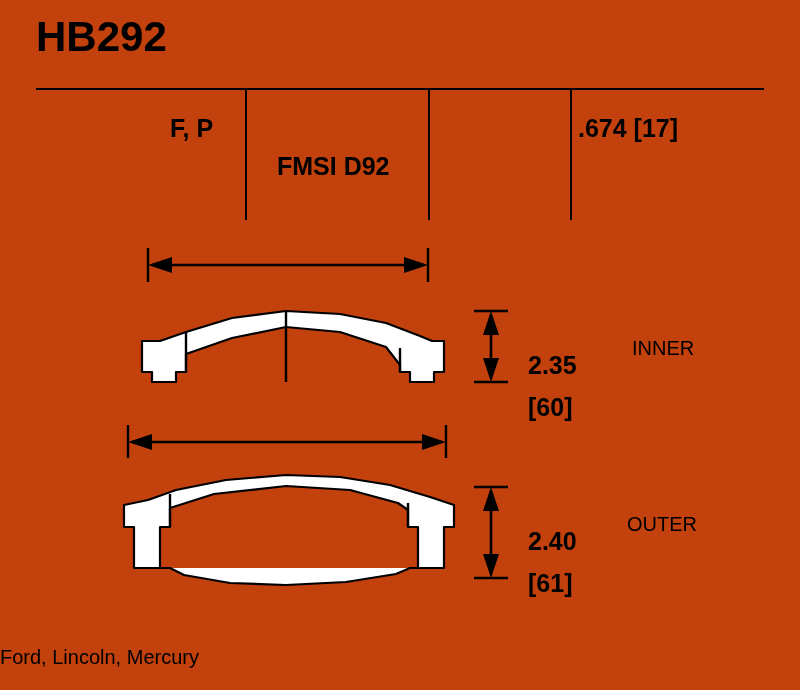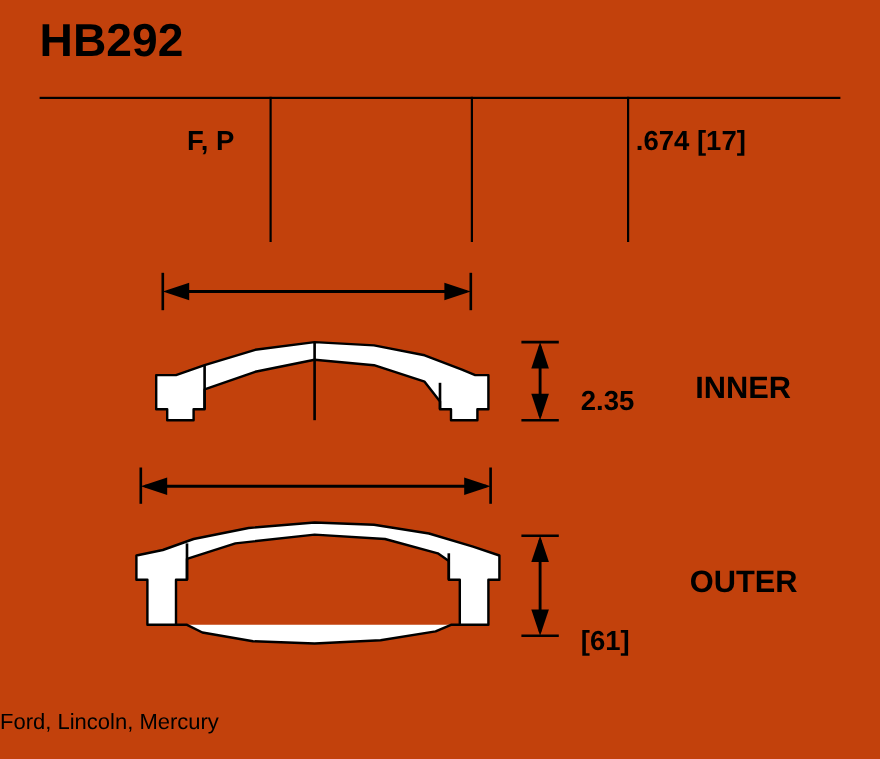--- a/index.html
+++ b/index.html
@@ -60,22 +60,22 @@
     white-space: nowrap;
     line-height: 1.2;
     text-align: center;
   }
   .dim.stack {
     line-height: 1.25;
     margin-top: 37px;
   }
   .side-label {
     position: absolute;
-    font-size: 28px;
-    font-weight: bold;
+    font-size: 20px;
+    font-weight: normal;
     white-space: nowrap;
   }
 
   
   .footer {
     position: absolute;
     width: 100%;
     text-align: left;
     font-size: 20px;
     font-weight: normal;
@@ -118,29 +118,32 @@
 
   <div class="hrule" style="left:36px; top:88px; width:728px;"></div>
 
   <div class="vrule" style="left:245px; top:88px; height:132px;"></div>
   <div class="vrule" style="left:428px; top:88px; height:132px;"></div>
   <div class="vrule" style="left:570px; top:88px; height:132px;"></div>
 
   <div class="hdr" style="left:170px; top:112px;">F, P</div>
 
 
+  <div class="hdr" style="left:277px; top:150px;">FMSI D92</div>
 
   <div class="hdr" style="left:578px; top:112px;">.674 [17]</div>
 
 
   <div class="dim stack" style="left:528px; top:313px; width:110px; text-align:left;">2.35</div>
+  <div class="dim stack" style="left:528px; top:355px; width:110px; text-align:left;">[60]</div>
 
   <div class="side-label" style="left:632px; top:337px;">INNER</div>
 
 
+  <div class="dim stack" style="left:528px; top:489px; width:110px; text-align:left;">2.40</div>
   <div class="dim stack" style="left:528px; top:531px; width:110px; text-align:left;">[61]</div>
 
   <div class="side-label" style="left:627px; top:513px;">OUTER</div>
 
   <div class="footer" style="left:0; top:646px;">Ford, Lincoln, Mercury</div>
 
   <svg class="overlay" viewBox="0 0 800 690">
 
     <g>
       <line class="ext-line" x1="148" y1="248" x2="148" y2="282"></line>

